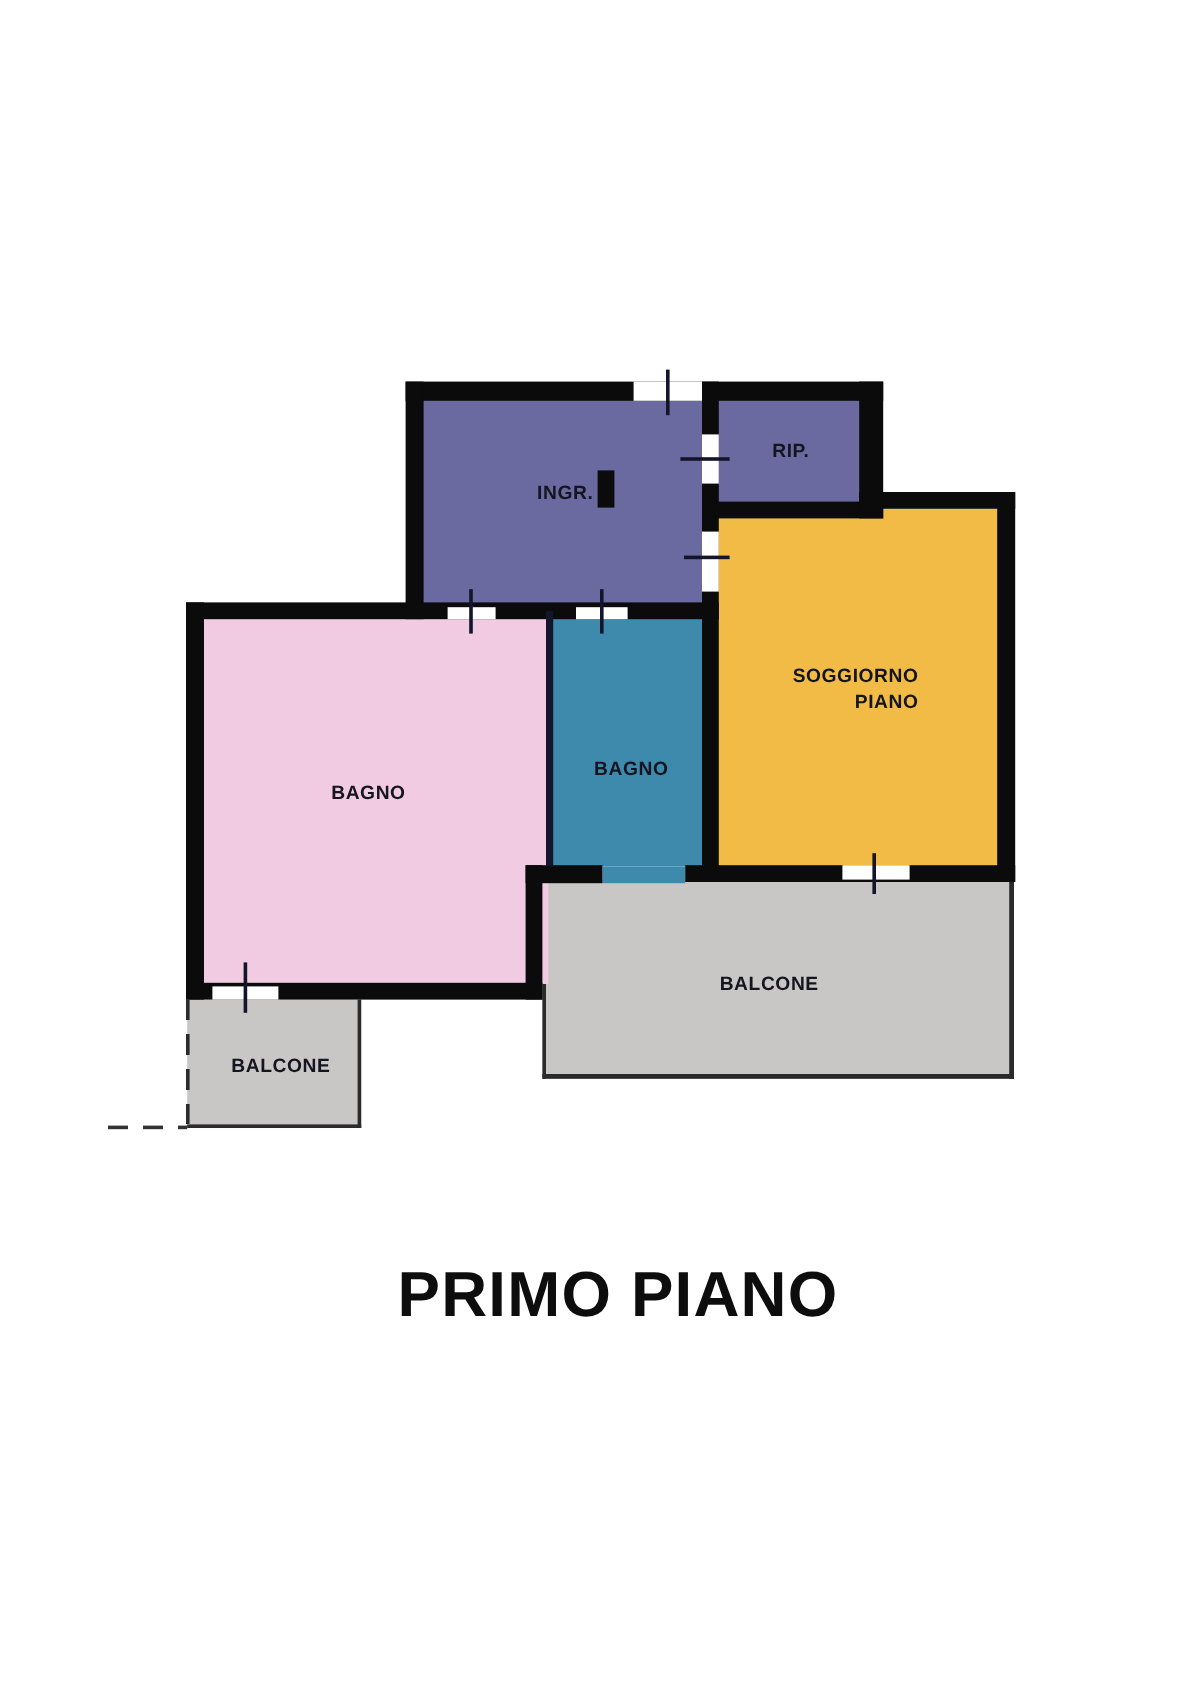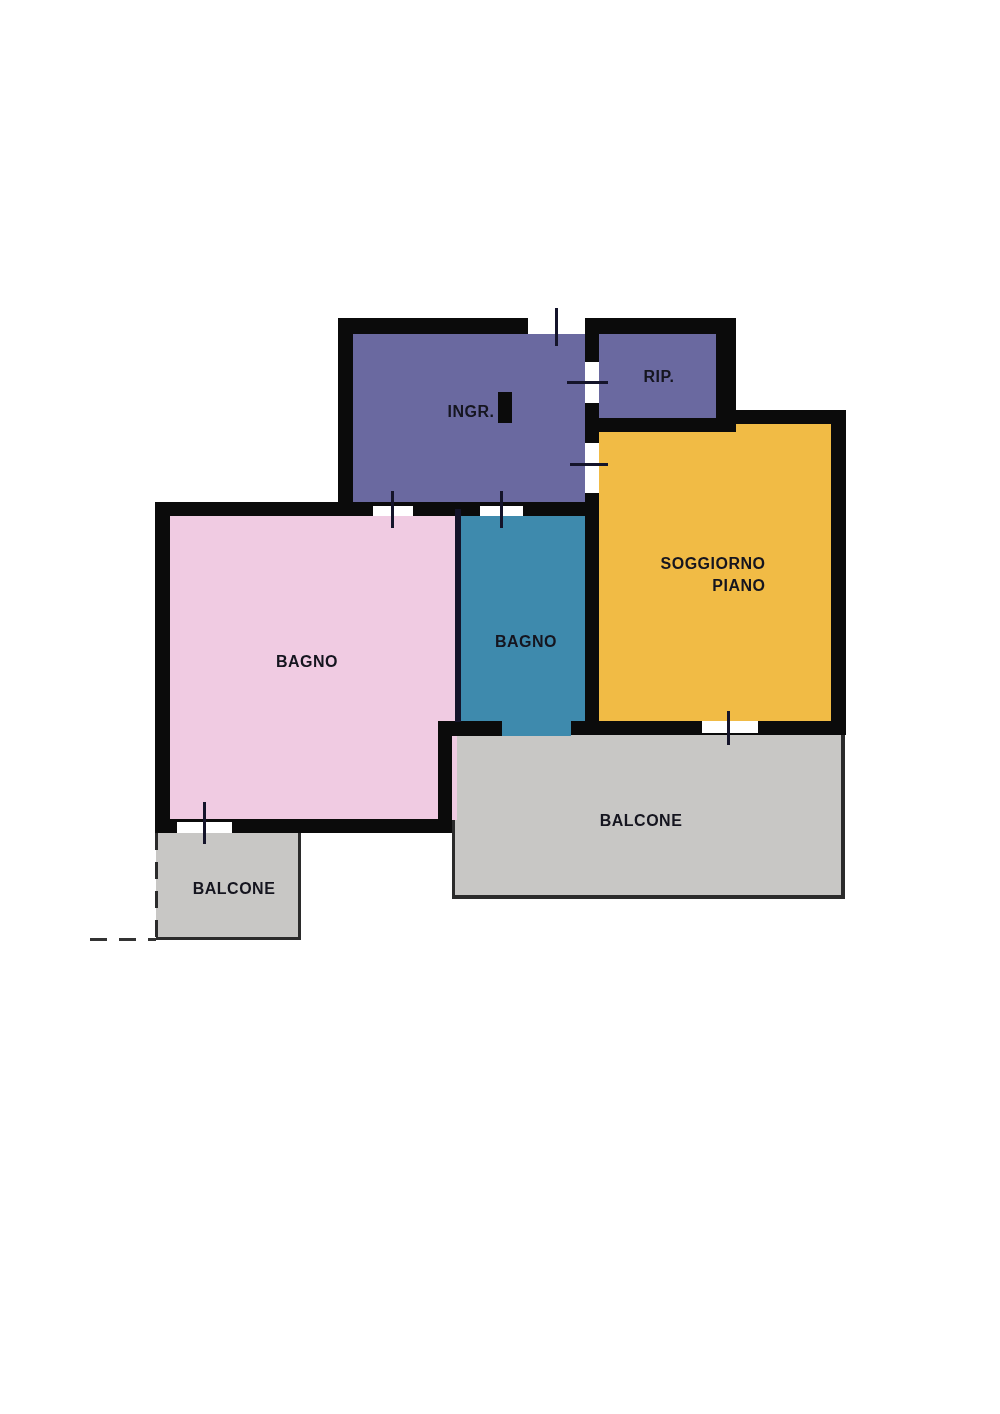--- a/index.html
+++ b/index.html
@@ -96,14 +96,15 @@
   <div class="room-label" style="left:659px;top:377px;text-align:right;">RIP.</div>
   <div class="room-label two-line" style="left:713px;top:575px;">
     <div>SOGGIORNO</div>
     <div>PIANO</div>
   </div>
   <div class="room-label" style="left:526px;top:642px;">BAGNO</div>
   <div class="room-label" style="left:307px;top:662px;">BAGNO</div>
   <div class="room-label" style="left:234px;top:889px;">BALCONE</div>
   <div class="room-label" style="left:641px;top:821px;">BALCONE</div>
 
+  <div id="floor-title">PRIMO PIANO</div>
 
 </div>
 
 </body></html>

